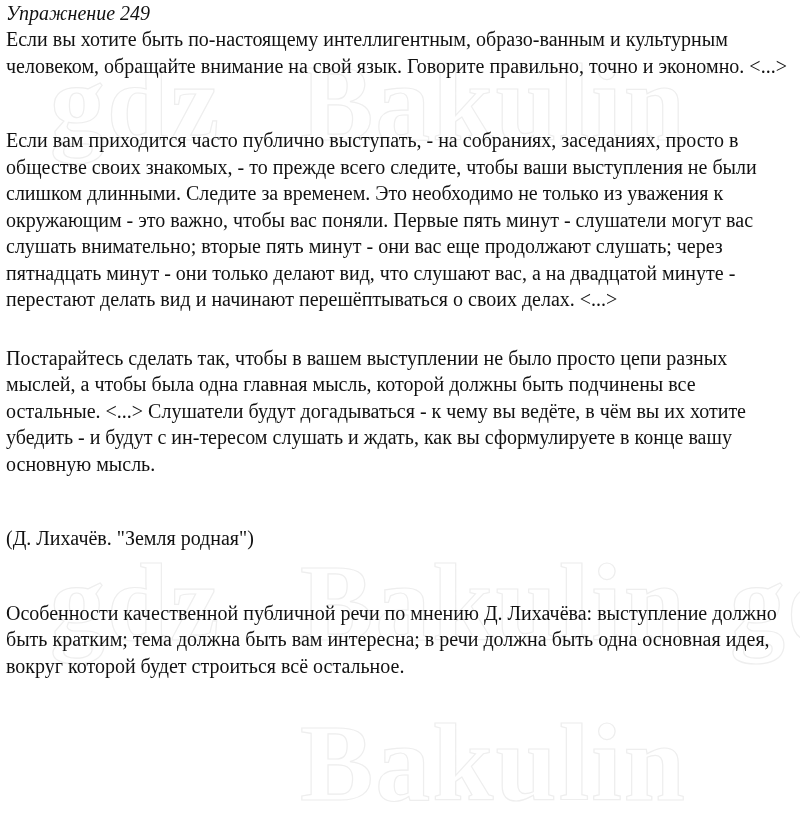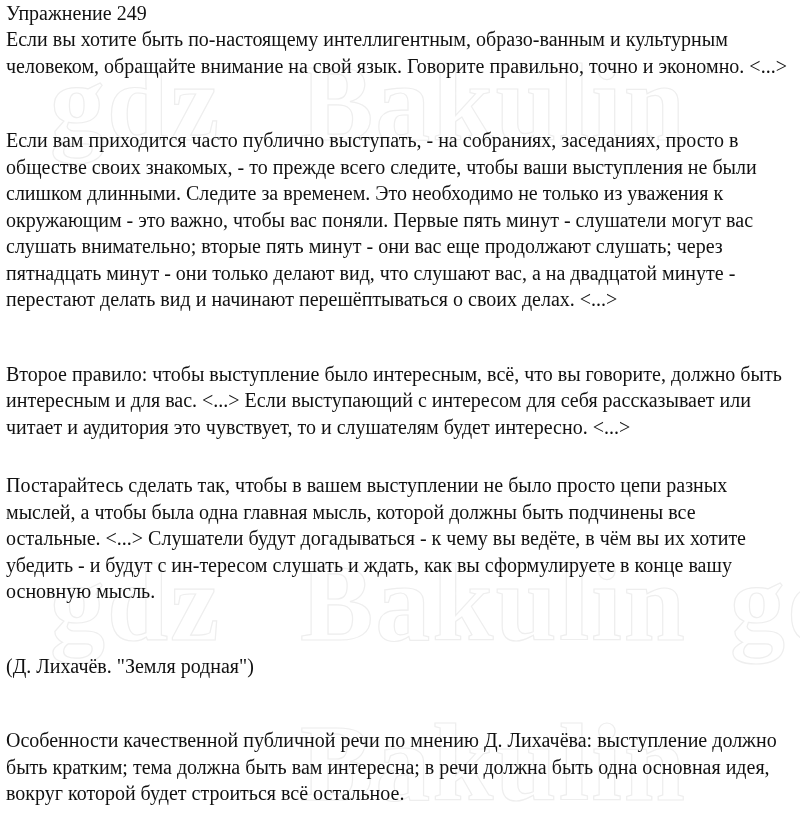--- a/index.html
+++ b/index.html
@@ -37,21 +37,20 @@
 <div class="watermark">
   <div class="wm-text" style="left:50px; top:540px; font-size:110px;">gdz</div>
   <div class="wm-text" style="left:300px; top:540px; font-size:110px;">Bakulin</div>
   <div class="wm-text" style="left:730px; top:540px; font-size:110px;">gdz</div>
   <div class="wm-text" style="left:50px; top:40px; font-size:110px;">gdz</div>
   <div class="wm-text" style="left:300px; top:40px; font-size:110px;">Bakulin</div>
   <div class="wm-text" style="left:300px; top:700px; font-size:110px;">Bakulin</div>
 </div>
 
 <div class="content">
-  <h1 class="title" style="font-weight:normal;">Упражнение 249</h1>
+  <h1 class="title" style="font-weight:normal;font-style:italic;">Упражнение 249</h1>
   <p class="para p1">Если вы хотите быть по-настоящему интеллигентным, образо-ванным и культурным человеком, обращайте внимание на свой язык. Говорите правильно, точно и экономно. &lt;...&gt;</p>
   <p class="para p2">Если вам приходится часто публично выступать, - на собраниях, заседаниях, просто в обществе своих знакомых, - то прежде всего следите, чтобы ваши выступления не были слишком длинными. Следите за временем. Это необходимо не только из уважения к окружающим - это важно, чтобы вас поняли. Первые пять минут - слушатели могут вас слушать внимательно; вторые пять минут - они вас еще продолжают слушать; через пятнадцать минут - они только делают вид, что слушают вас, а на двадцатой минуте - перестают делать вид и начинают перешёптываться о своих делах. &lt;...&gt;</p>
-  <p class="para p3">Второе правило: чтобы выступление было интересным, всё, что вы говорите, должно быть интересным и для вас. &lt;...&gt; Если выступающий с интересом для себя рассказывает или читает и аудитория это чувствует, то и слушателям будет интересно. &lt;...&gt;</p>
   <p class="para p4">Постарайтесь сделать так, чтобы в вашем выступлении не было просто цепи разных мыслей, а чтобы была одна главная мысль, которой должны быть подчинены все остальные. &lt;...&gt; Слушатели будут догадываться - к чему вы ведёте, в чём вы их хотите убедить - и будут с ин-тересом слушать и ждать, как вы сформулируете в конце вашу основную мысль.</p>
   <p class="para p5">(Д. Лихачёв. "Земля родная")</p>
   <p class="para p6">Особенности качественной публичной речи по мнению Д. Лихачёва: выступление должно быть кратким; тема должна быть вам интересна; в речи должна быть одна основная идея, вокруг которой будет строиться всё остальное.</p>
 
 </div>
 
 </body></html>

